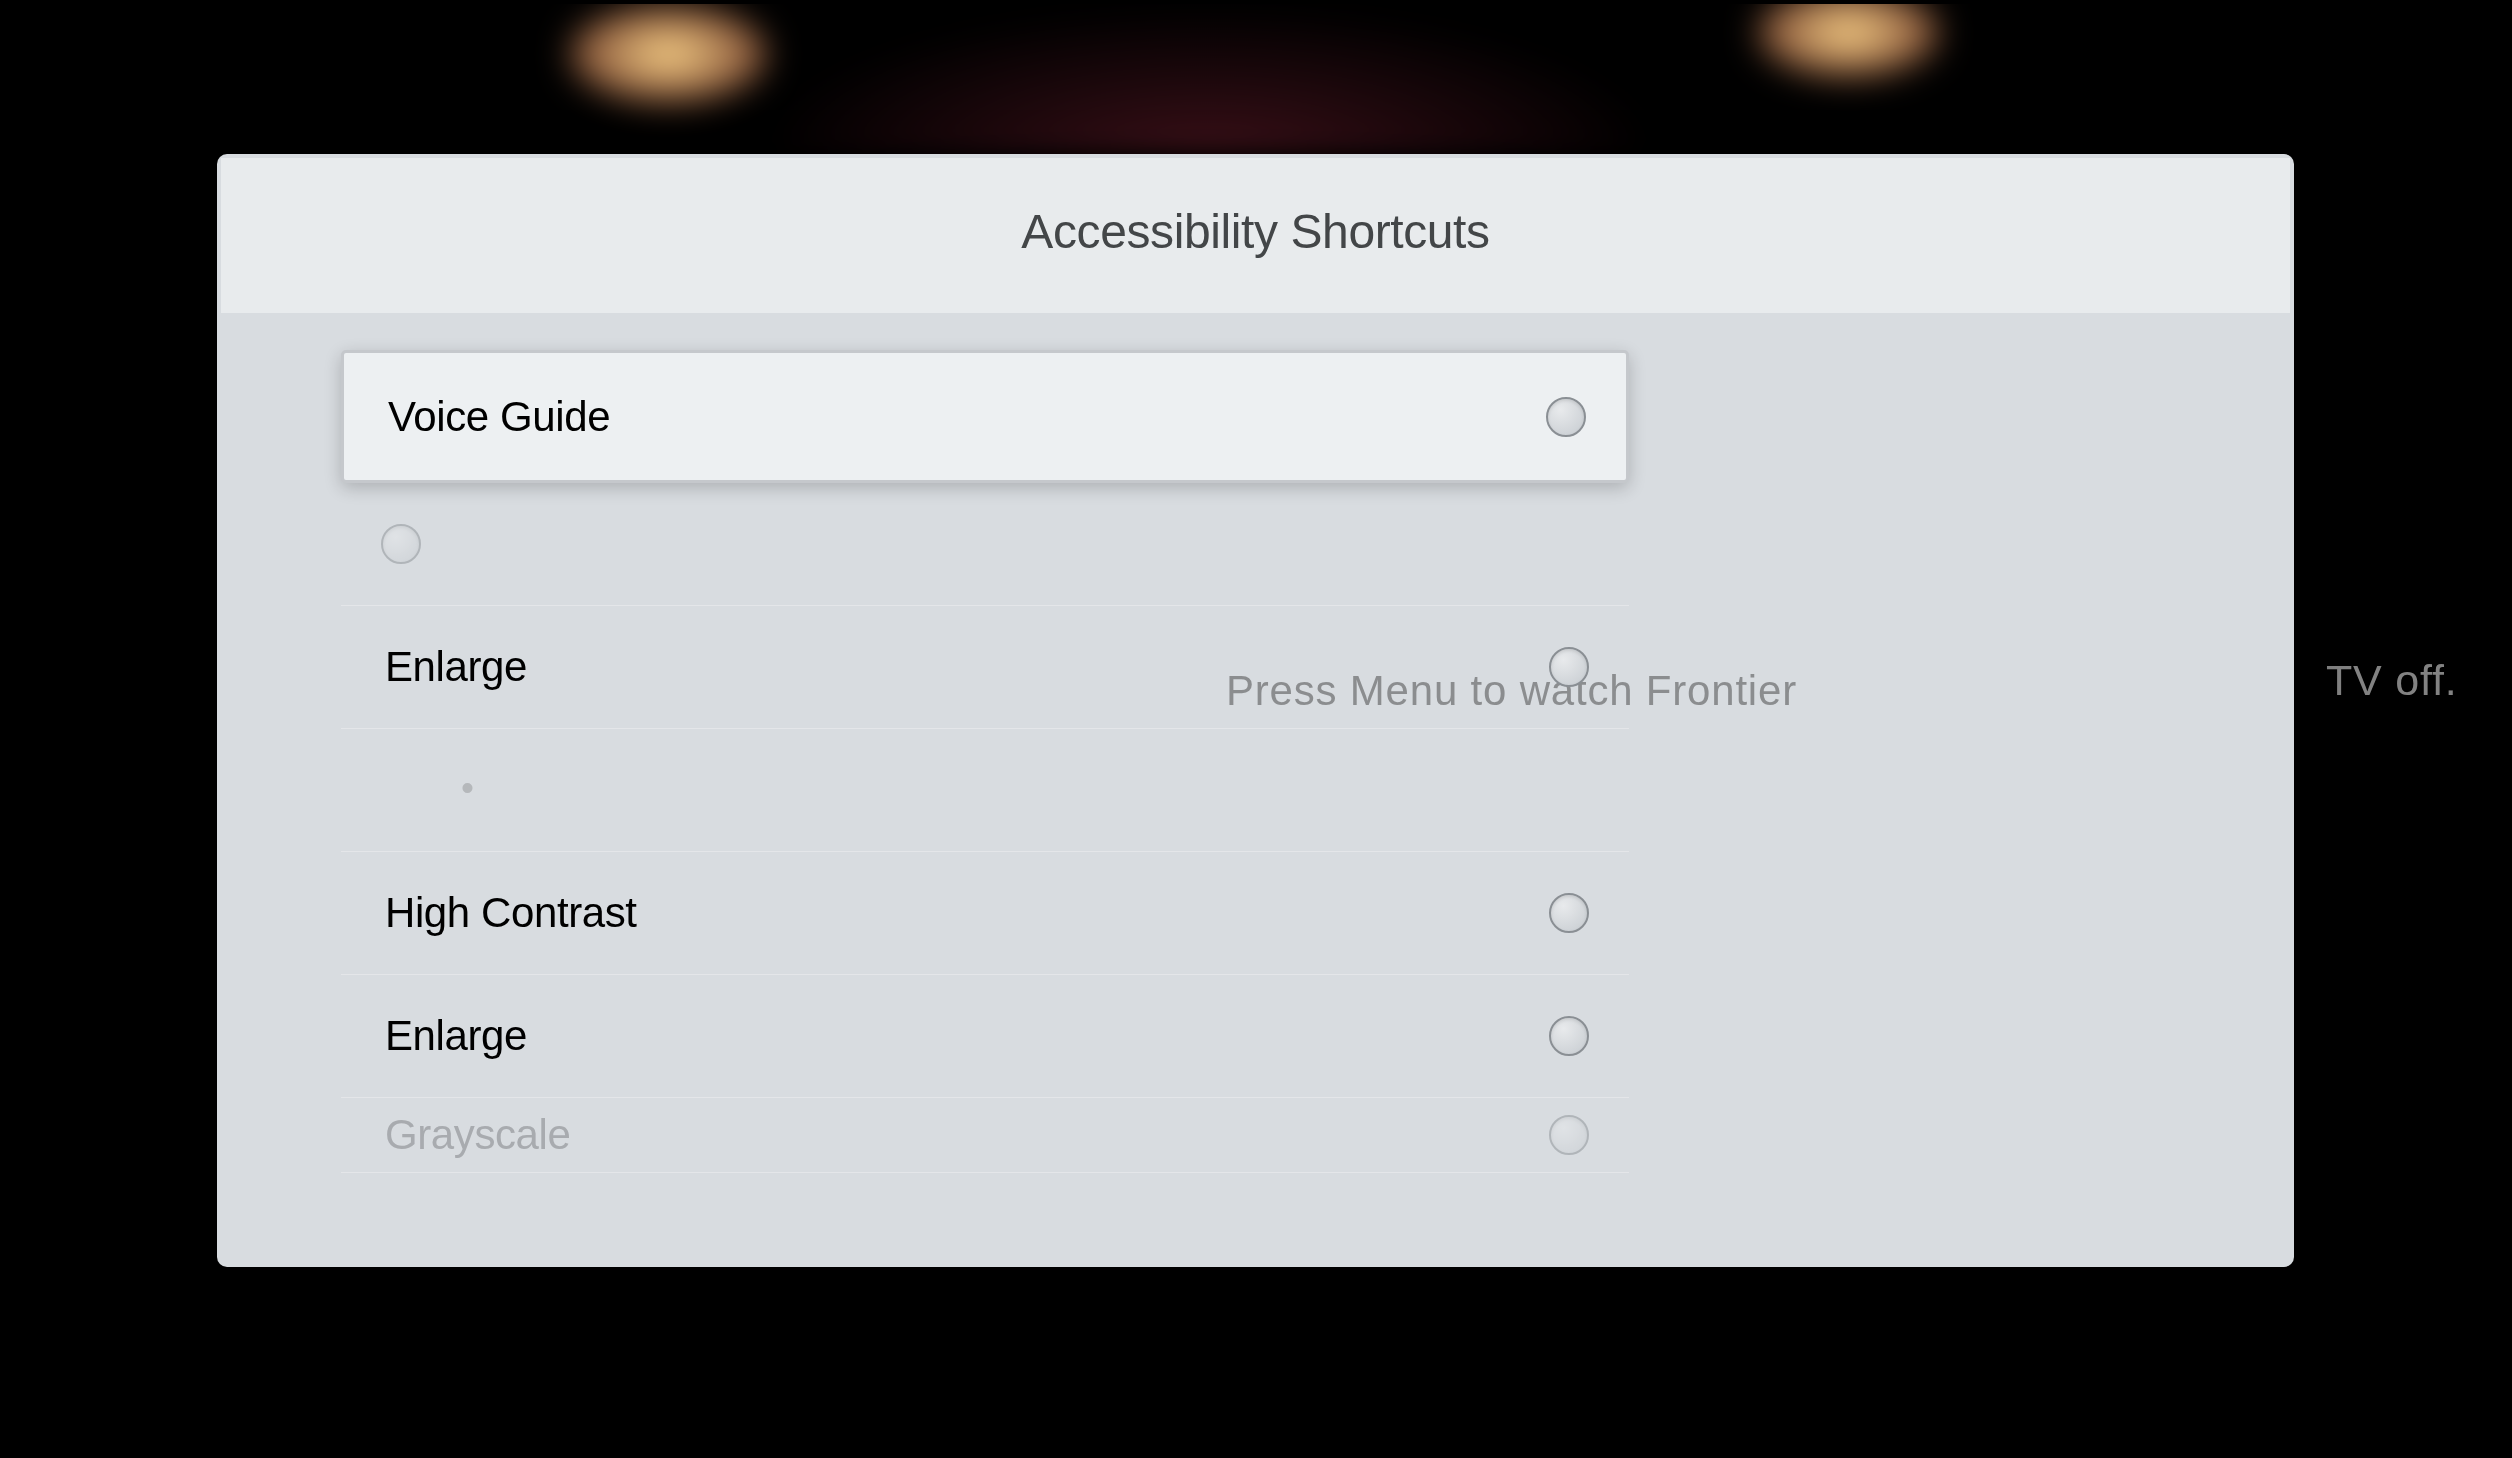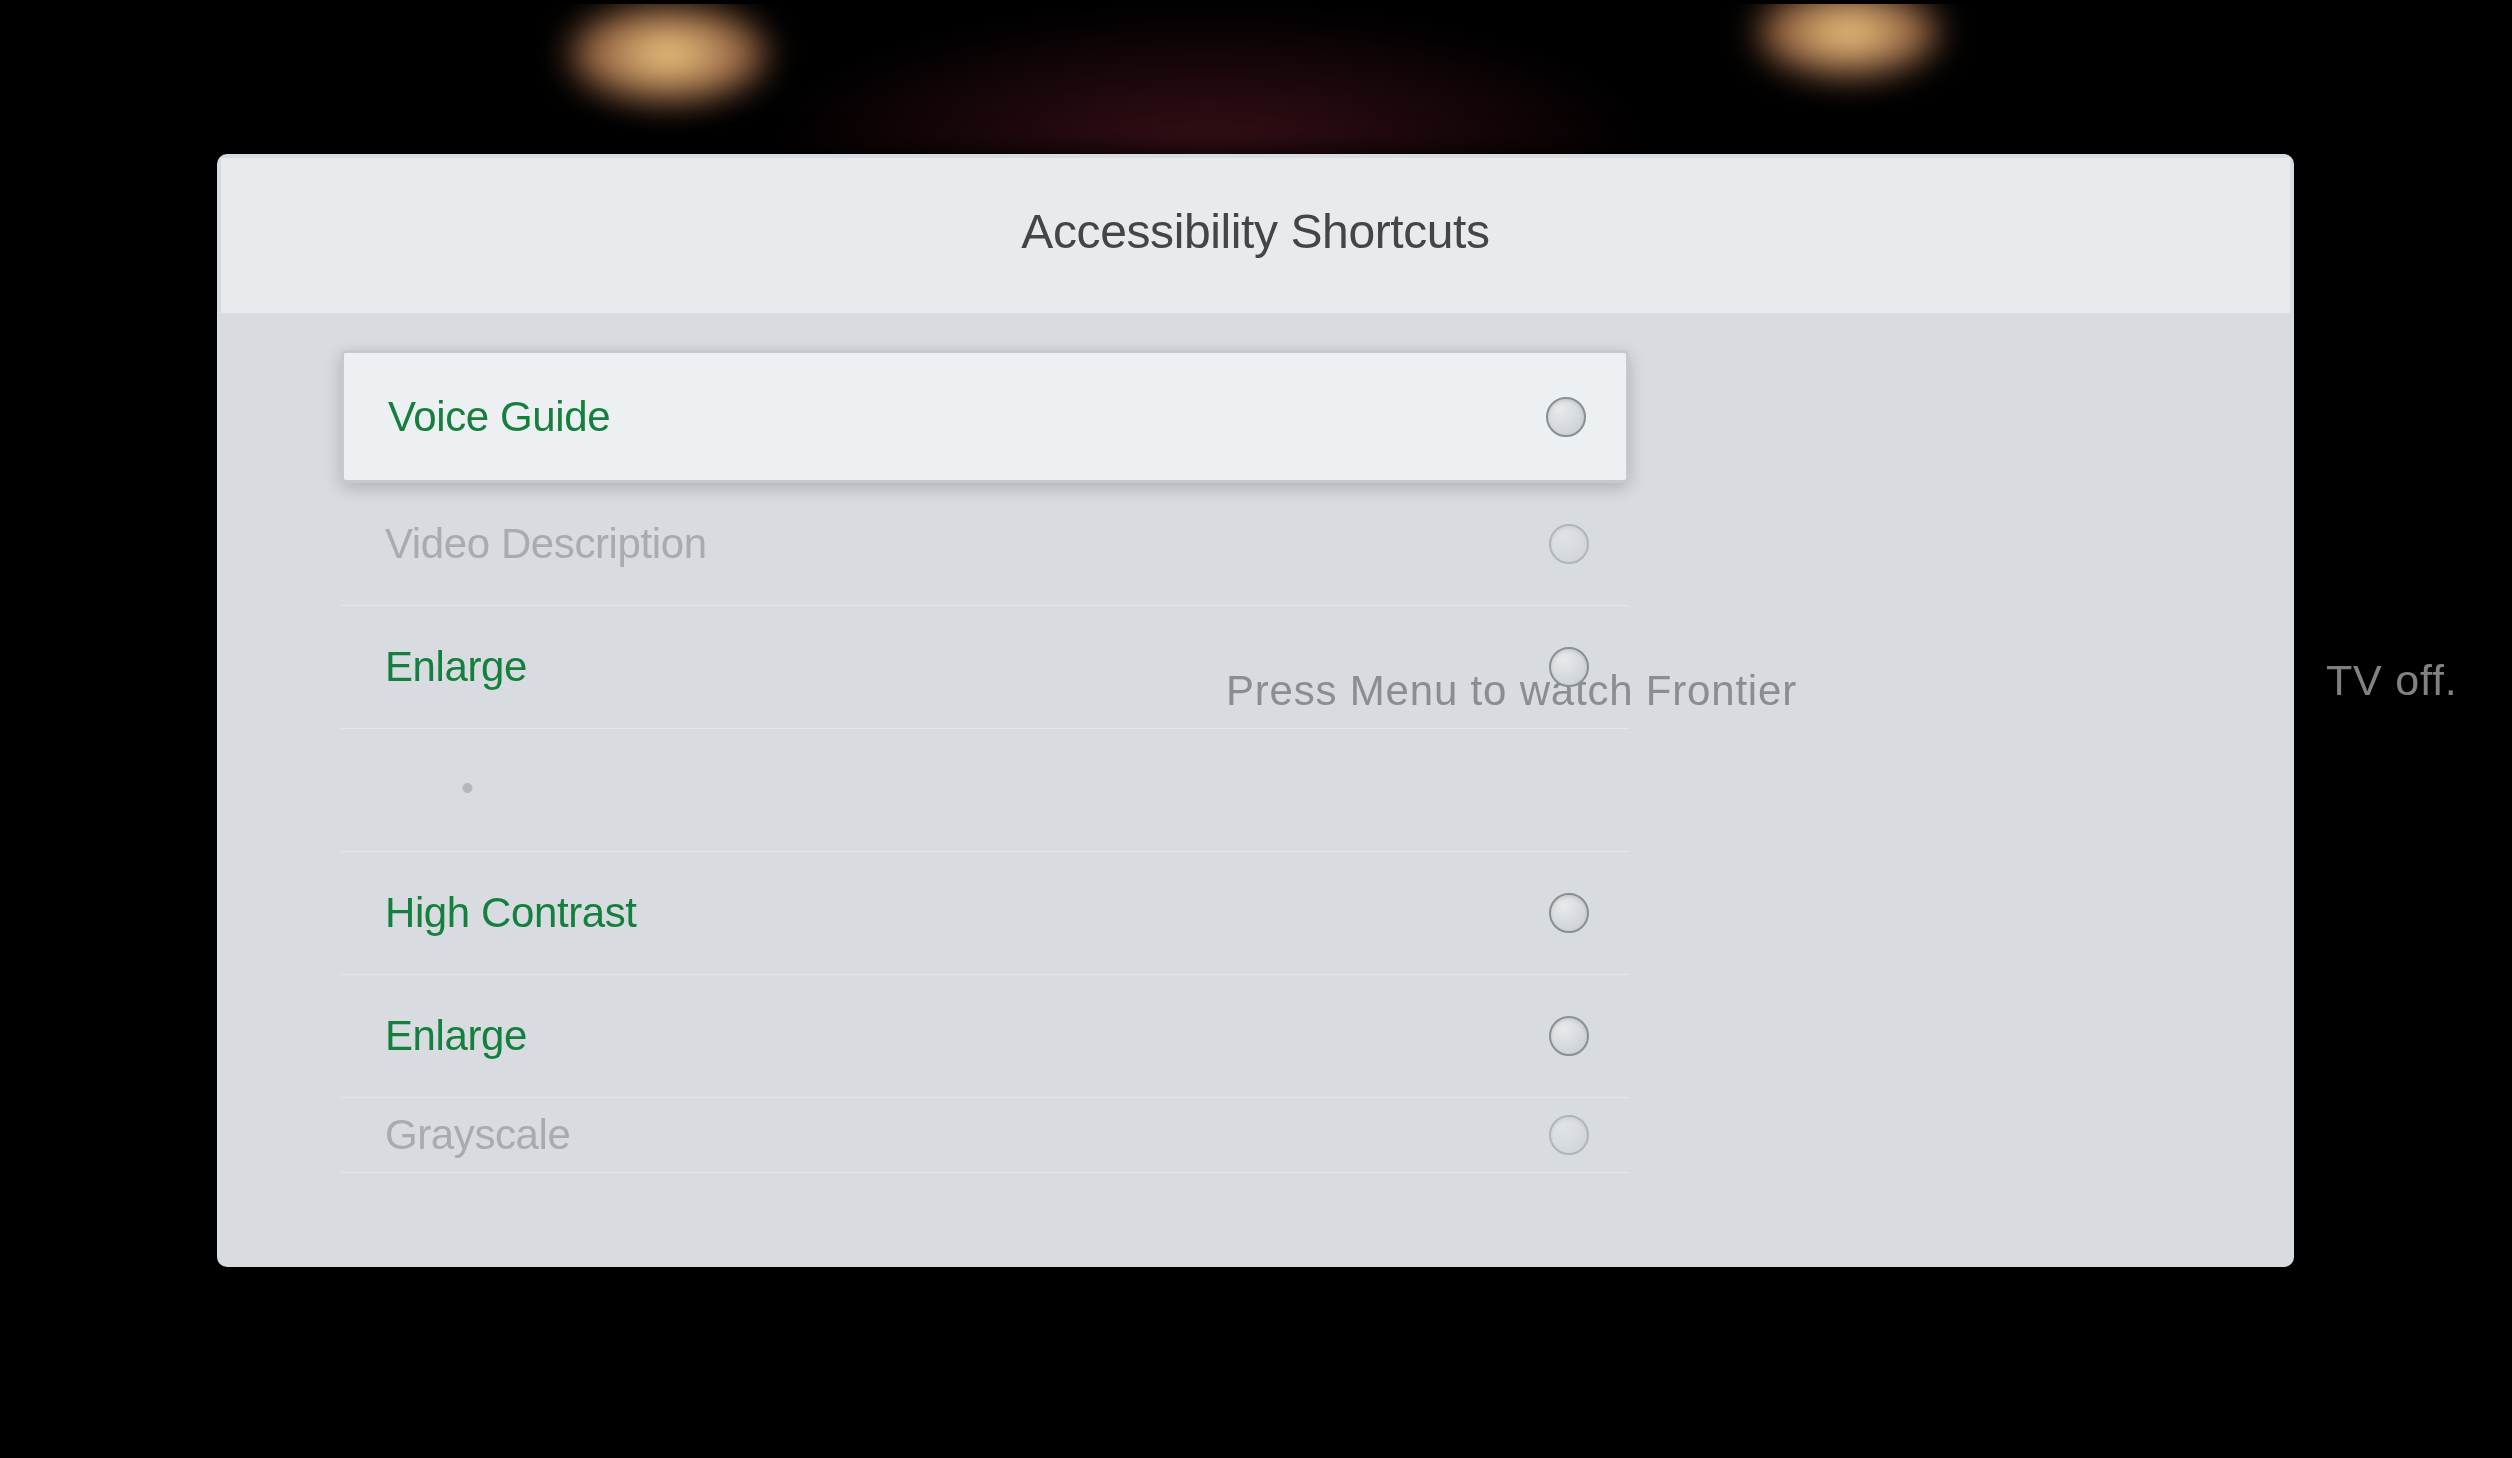--- a/index.html
+++ b/index.html
@@ -107,21 +107,21 @@
     .sub-bullet {
       margin-right: 25px;
       color: #b5b8bb;
       font-size: 37px;
       position: relative;
       top: -2.5px;
     }
     .option-label {
       font-size: 42px;
       font-weight: 400;
-      color: #15803d;
+      color: #000000;
       letter-spacing: -0.4px;
     }
     .radio-circle {
       width: 40px;
       height: 40px;
       border-radius: 50%;
       border: 2.5px solid #8a8f94;
       background: radial-gradient(circle at 35% 30%, #e8eaec 0%, #c6cbd0 100%);
       box-shadow: inset 0 1.7px 3.3px rgba(0,0,0,0.1);
     }
@@ -188,21 +188,20 @@
     <div class="dialog-title">Accessibility Shortcuts</div>
   </div>
   <div class="behind-text behind-text-1">Press Menu to watch Frontier</div>
   <div class="dialog-body">
     <div class="options-list">
       <div class="option-item selected">
         <span class="option-label">Voice Guide</span>
         <span class="radio-circle"></span>
       </div>
       <div class="option-item disabled">
-        <span class="option-label">Video Description</span>
         <span class="radio-circle"></span>
       </div>
       <div class="option-item">
         <span class="option-label">Enlarge</span>
         <span class="radio-circle"></span>
       </div>
       <div class="option-item sub-item disabled">
         <span class="sub-bullet">•</span>
       </div>
       <div class="option-item">

